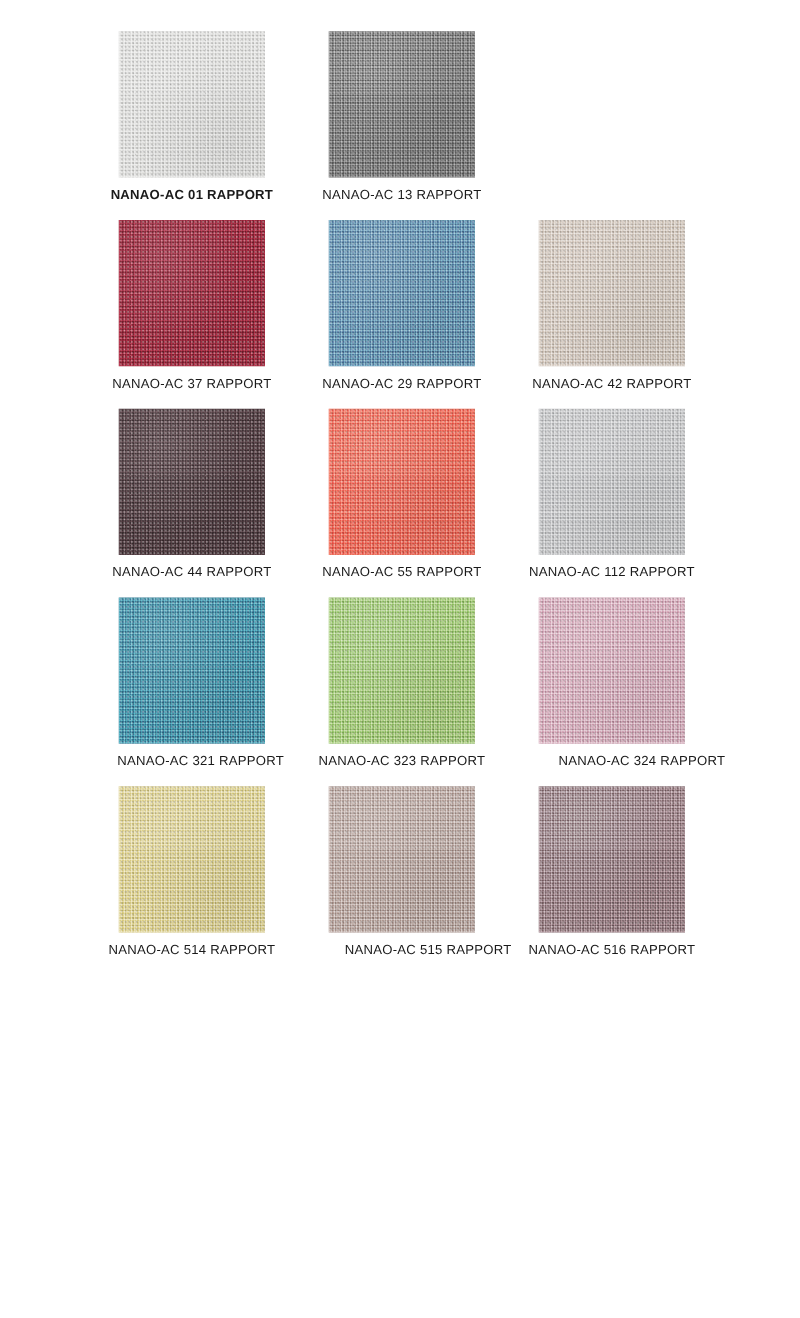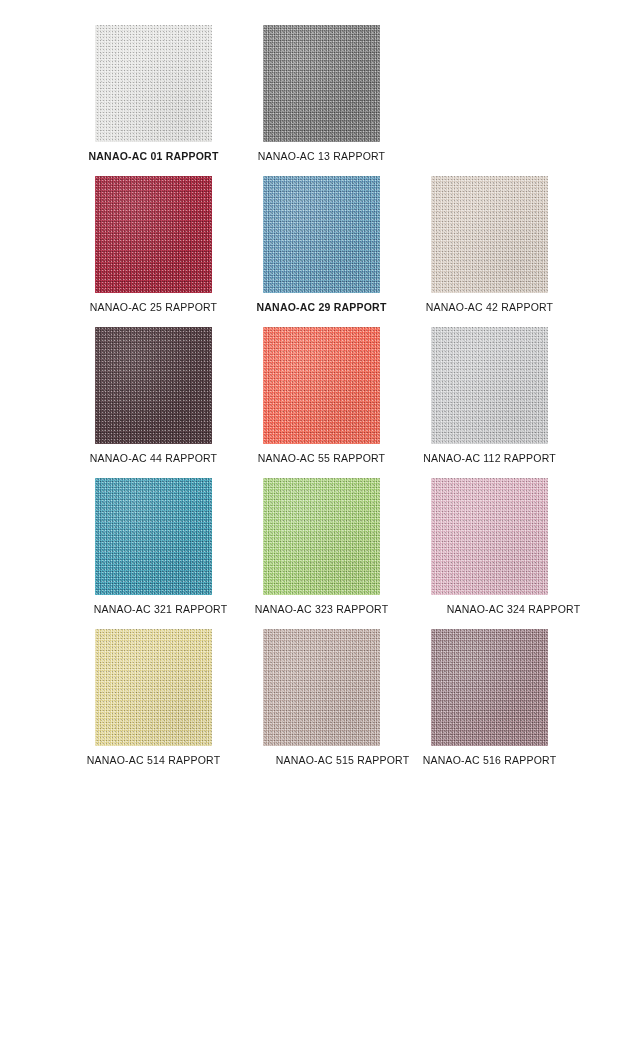--- a/index.html
+++ b/index.html
@@ -124,29 +124,29 @@
         <div class="swatch-label" style="color: rgb(26, 26, 26);">NANAO-AC 13 RAPPORT</div>
       </div>
     </div>
     <div class="swatch-row">
       <div class="swatch-cell">
         <div class="swatch-chip" style="background-color: rgb(142, 37, 55);">
           <div class="shade"></div>
           <div class="weave"></div>
           <div class="speckle"></div>
         </div>
-        <div class="swatch-label" style="color: rgb(26, 26, 26);">NANAO-AC 25 RAPPORT</div>
+        <div class="swatch-label" style="color: rgb(26, 26, 26);">NANAO-AC 37 RAPPORT</div>
       </div>
       <div class="swatch-cell">
         <div class="swatch-chip" style="background-color: rgb(91, 135, 171);">
           <div class="shade"></div>
           <div class="weave"></div>
           <div class="speckle"></div>
         </div>
-        <div class="swatch-label" style="color: rgb(26, 26, 26); font-weight: bold;">NANAO-AC 29 RAPPORT</div>
+        <div class="swatch-label" style="color: rgb(26, 26, 26);">NANAO-AC 29 RAPPORT</div>
       </div>
       <div class="swatch-cell">
         <div class="swatch-chip" style="background-color: rgb(211, 199, 188);">
           <div class="shade"></div>
           <div class="weave"></div>
           <div class="speckle"></div>
         </div>
         <div class="swatch-label" style="color: rgb(26, 26, 26);">NANAO-AC 42 RAPPORT</div>
       </div>
     </div>

